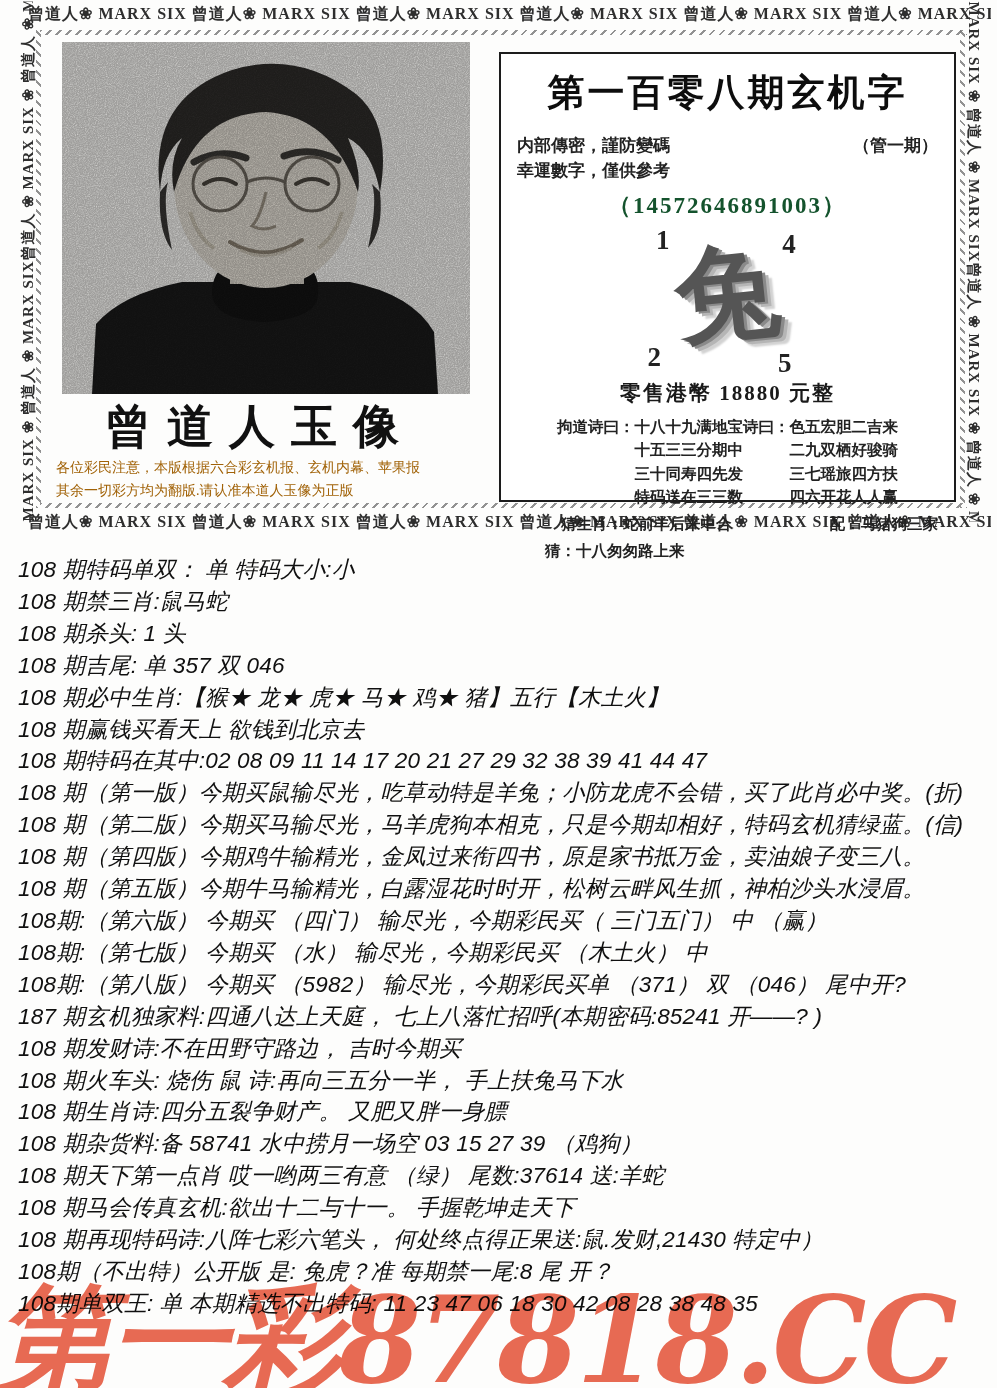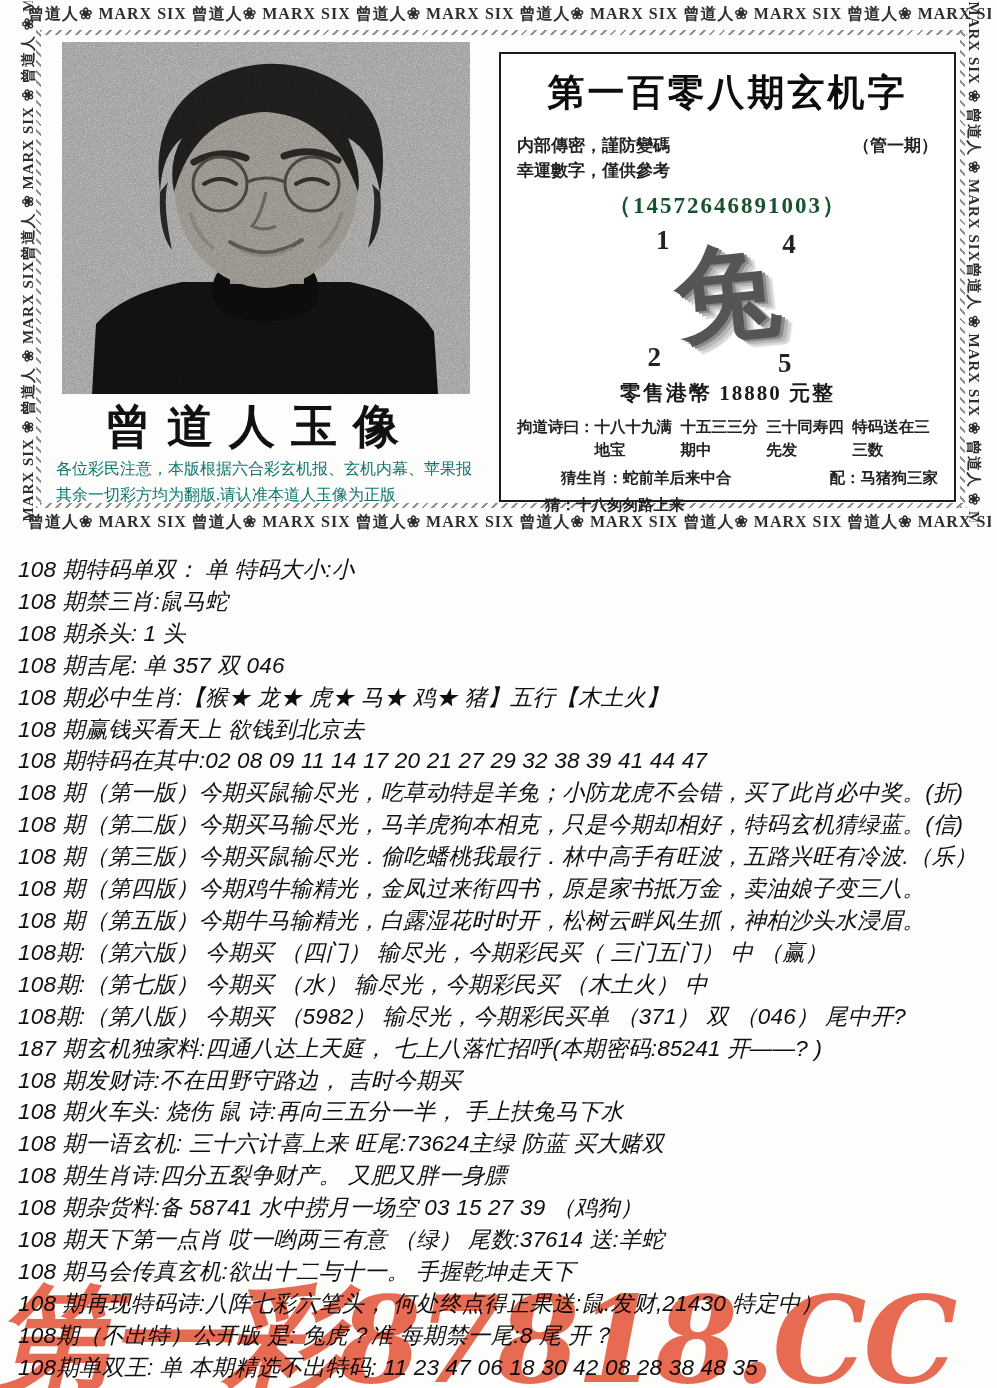--- a/index.html
+++ b/index.html
@@ -32,21 +32,21 @@
   
   .portrait-box{position:absolute;left:62px;top:42px;width:408px;height:352px;}
   .portrait-box svg{width:100%;height:100%;display:block;}
   .portrait-caption{
     position:absolute;left:40px;top:396px;width:440px;text-align:center;
     font-family:"DejaVu Serif","Liberation Serif",serif;font-weight:700;
     font-size:46px;letter-spacing:16px;color:#111;
   }
   .notice{
     position:absolute;left:56px;top:456px;width:450px;
-    font-family:"Liberation Serif",serif;font-size:16px;line-height:1.65;color:#0f766e;
+    font-family:"Liberation Serif",serif;font-size:14px;line-height:1.65;color:#a16207;
   }
 
   
   .infobox{
     position:absolute;left:499px;top:52px;width:457px;height:450px;
     border:2px solid #1c1c1c;box-sizing:border-box;padding:10px 16px 6px;background:#fff;
   }
   .infobox-title{
     text-align:center;font-family:"DejaVu Serif","Liberation Serif",serif;
     font-weight:700;font-size:37px;letter-spacing:3px;margin:4px 0 16px;color:#0d0d0d;
@@ -72,21 +72,21 @@
   .cn-2{left:31%;bottom:0;} .cn-5{left:62%;bottom:-6px;}
   .price-line{
     text-align:center;font-family:"Liberation Serif",serif;font-weight:700;
     font-size:21px;letter-spacing:2px;color:#1a1a1a;margin:6px 0 8px;
   }
   .poem-area{font-family:"Liberation Serif",serif;font-size:15.5px;font-weight:600;
     color:#222;line-height:1.5;}
   .poem-cols{display:flex;justify-content:center;}
   .poem{display:flex;}
   .poem-title{white-space:nowrap;}
-  .poem-lines{display:flex;}
+  .poem-lines{display:flex;flex-direction:column;}
   .guess-row{display:flex;justify-content:space-between;margin-top:4px;}
   .guess-left{padding-left:44px;}
   .guess-l2{padding-left:28px;}
 
   
   .body-lines{position:absolute;left:18px;top:554px;right:2px;font-style:italic;}
   .bline{
     font-size:22.5px;line-height:31.9px;white-space:nowrap;color:#101010;
     font-weight:500;letter-spacing:.2px;
   }
@@ -178,20 +178,30 @@
     <div class="poem-area">
       <div class="poem-cols">
         <div class="poem">
           <span class="poem-title">拘道诗曰：</span>
           <span class="poem-lines">
 
           <span>十八十九满地宝</span>
               <span>十五三三分期中</span>
               <span>三十同寿四先发</span>
               <span>特码送在三三数</span>
+            </span>
+        </div>
+        <div class="poem">
+          <span class="poem-title">诗曰：</span>
+          <span class="poem-lines">
+
+          <span>色五宏胆二吉来</span>
+              <span>二九双栖好骏骑</span>
+              <span>三七瑶旅四方扶</span>
+              <span>四六开花人人赢</span>
             </span>
         </div>
       </div>
       <div class="guess-row">
         <span class="guess-left">猜生肖：蛇前羊后来中合</span>
         <span>配：马猪狗三家</span>
       </div>
       <div class="guess-row">
         <span class="guess-left guess-l2">猜：十八匆匆路上来</span>
         <span></span>
@@ -204,30 +214,28 @@
 
 <div class="bline">108 期特码单双：  单   特码大小:小</div>
     <div class="bline">108 期禁三肖:鼠马蛇</div>
     <div class="bline">108 期杀头: 1 头</div>
     <div class="bline">108 期吉尾: 单 357 双 046</div>
     <div class="bline">108 期必中生肖:【猴★ 龙★ 虎★ 马★ 鸡★ 猪】五行【木土火】</div>
     <div class="bline">108 期赢钱买看天上  欲钱到北京去</div>
     <div class="bline">108 期特码在其中:02 08 09 11 14 17 20 21 27 29 32 38 39 41 44 47</div>
     <div class="bline">108 期（第一版）今期买鼠输尽光，吃草动特是羊兔；小防龙虎不会错，买了此肖必中奖。(折)</div>
     <div class="bline">108 期（第二版）今期买马输尽光，马羊虎狗本相克，只是今期却相好，特码玄机猜绿蓝。(信)</div>
-    <div class="bline">108 期（第三版）今期买鼠输尽光．偷吃蟠桃我最行．林中高手有旺波，五路兴旺有冷波.（乐）</div>
     <div class="bline">108 期（第四版）今期鸡牛输精光，金凤过来衔四书，原是家书抵万金，卖油娘子变三八。</div>
     <div class="bline">108 期（第五版）今期牛马输精光，白露湿花时时开，松树云畔风生抓，神柏沙头水浸眉。</div>
     <div class="bline">108期:（第六版） 今期买 （四门） 输尽光，今期彩民买（ 三门五门） 中 （赢）</div>
     <div class="bline">108期:（第七版） 今期买 （水） 输尽光，今期彩民买 （木土火） 中</div>
     <div class="bline">108期:（第八版） 今期买 （5982） 输尽光，今期彩民买单 （371）  双 （046） 尾中开?</div>
     <div class="bline">187 期玄机独家料:四通八达上天庭， 七上八落忙招呼(本期密码:85241    开——? )</div>
     <div class="bline">108 期发财诗:不在田野守路边， 吉时今期买</div>
     <div class="bline">108 期火车头: 烧伤 鼠 诗:再向三五分一半， 手上扶兔马下水</div>
-    <div class="bline">108 期一语玄机: 三十六计喜上来 旺尾:73624主绿 防蓝 买大赌双</div>
     <div class="bline">108 期生肖诗:四分五裂争财产。 又肥又胖一身膘</div>
     <div class="bline">108 期杂货料:备    58741    水中捞月一场空  03 15 27 39 （鸡狗）</div>
     <div class="bline">108 期天下第一点肖  哎一哟两三有意   （绿） 尾数:37614 送:羊蛇</div>
     <div class="bline">108 期马会传真玄机:欲出十二与十一。 手握乾坤走天下</div>
     <div class="bline">108 期再现特码诗:八阵七彩六笔头， 何处终点得正果送:鼠.发财,21430  特定中）</div>
     <div class="bline">108期（不出特）公开版 是:  兔虎？准 每期禁一尾:8 尾 开？</div>
     <div class="bline">108期单双王: 单  本期精选不出特码: 11 23 47 06 18 30 42 08 28 38 48 35</div>
   </div>
 
 <div class="watermark" style="color: rgb(228, 74, 46);">第一彩87818.CC</div>

